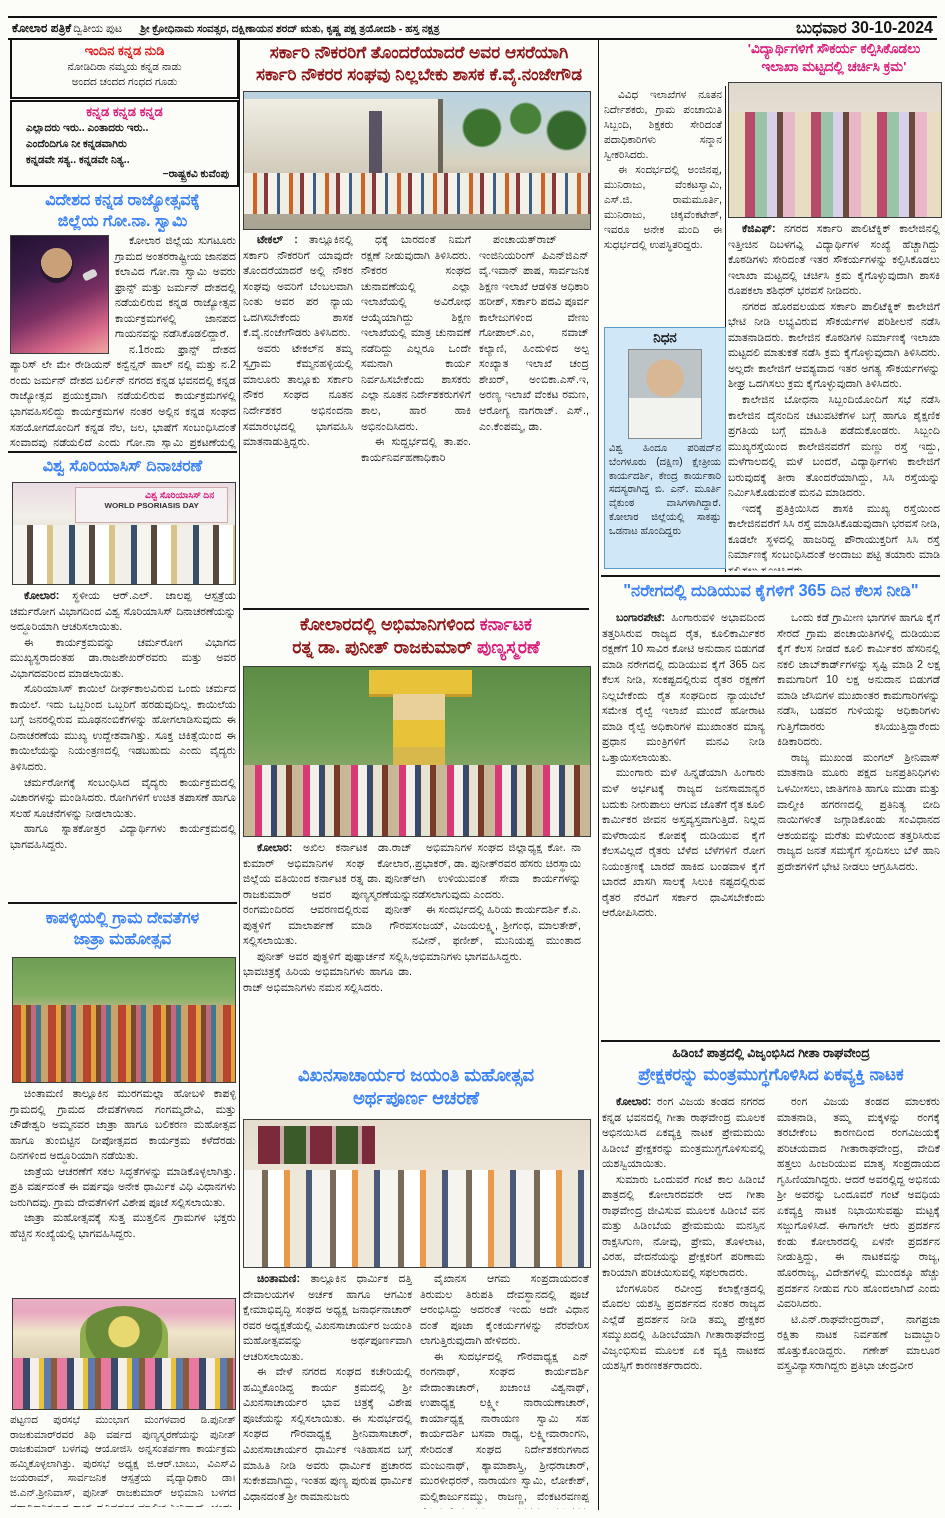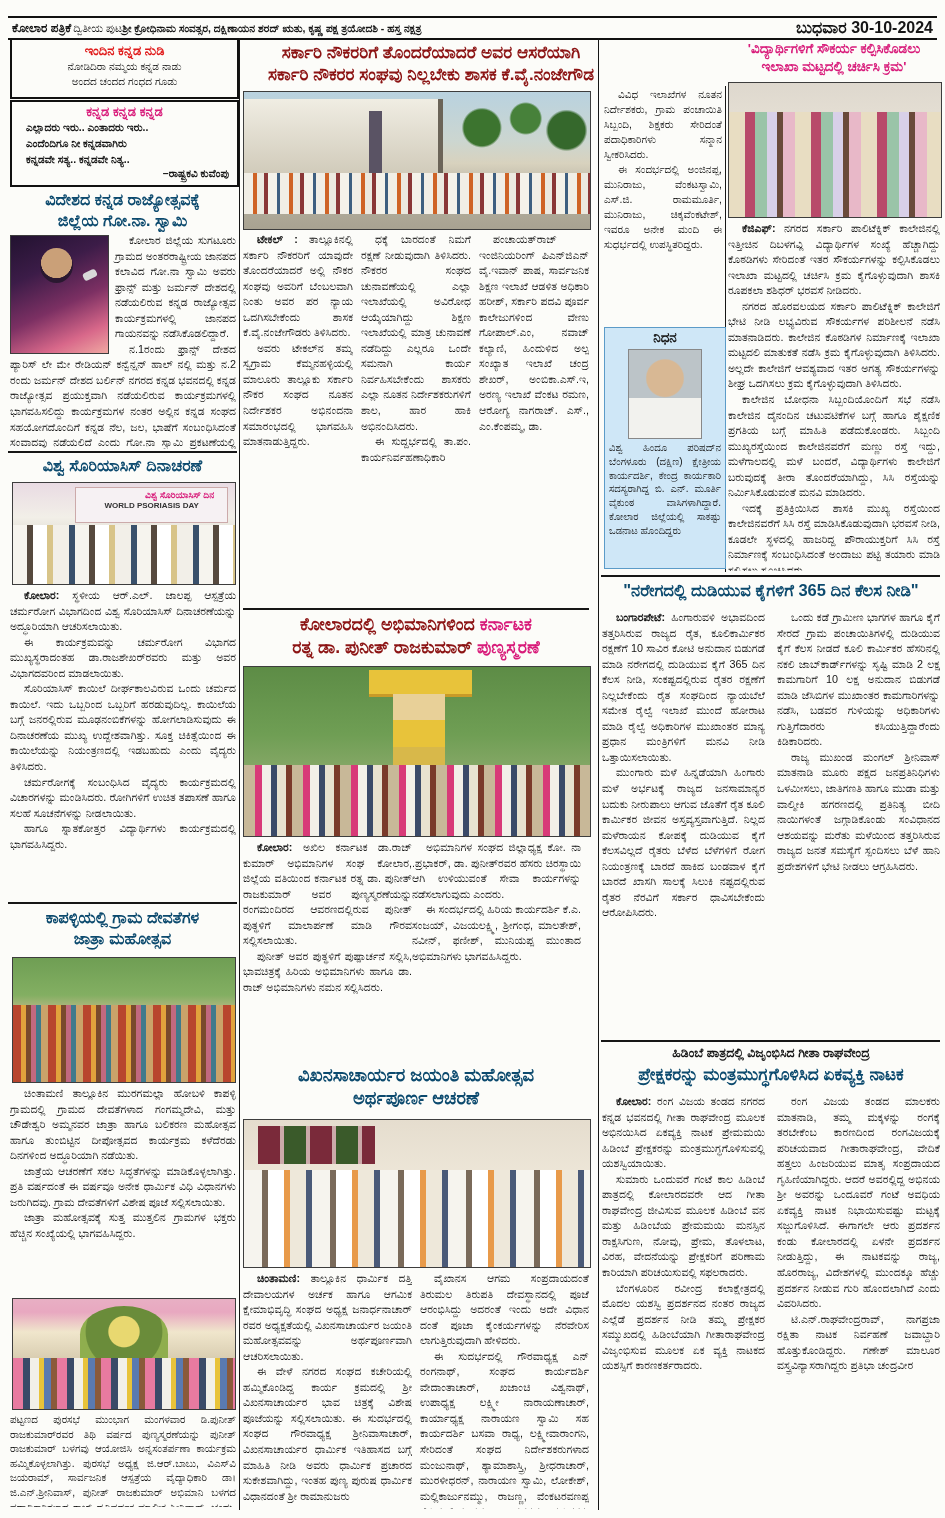--- a/index.html
+++ b/index.html
@@ -7,33 +7,33 @@
         font-family:"Liberation Sans","DejaVu Sans",sans-serif;color:#151515;overflow:hidden;}
   .abs{position:absolute;}
   .rule-h{position:absolute;background:#161616;height:2px;}
   .rule-v{position:absolute;background:#161616;width:1px;}
   
   .header{position:absolute;top:16px;left:8px;width:929px;height:20px;
           border-top:2px solid #111;border-bottom:2px solid #111;
           display:flex;align-items:center;font-size:11px;}
   .masthead{font-weight:bold;font-size:12px;margin-left:4px;white-space:nowrap;}
   .pagelabel{margin-left:2px;white-space:nowrap;}
-  .almanac{font-weight:bold;white-space:nowrap;font-size:10.5px;}
+  .almanac{margin-left:18px;font-weight:bold;white-space:nowrap;font-size:10.5px;}
   .dateline-top{margin-left:auto;margin-right:4px;font-weight:bold;font-size:16px;white-space:nowrap;}
   
   .nudi-box{position:absolute;left:10px;top:38px;width:225px;height:57px;border:2px solid #111;text-align:center;overflow:hidden;}
   .nudi-title{color:#e01818;font-weight:bold;font-size:13px;margin-top:3px;}
   .nudi-line{font-size:10.5px;font-weight:normal;line-height:1.45;}
   .kk-box{position:absolute;left:10px;top:100px;width:225px;height:83px;border:2px solid #111;overflow:hidden;}
   .kk-title{color:#d81b7a;font-weight:bold;font-size:13px;text-align:center;margin-top:2px;}
   .kk-line{font-size:10.5px;font-weight:bold;line-height:1.5;margin-left:14px;}
   .kk-credit{font-size:10.5px;font-weight:bold;text-align:right;margin-right:8px;}
   
   .hl{position:absolute;text-align:center;font-weight:bold;line-height:1.3;}
-  .hl-black{color:#0c4a6e;}
+  .hl-black{color:#3b82f6;}
   .hl-maroon{color:#8c1414;}
   .hl-magenta{color:#d81b7a;}
   
   .bt{font-size:10.8px;line-height:1.44;text-align:justify;overflow:hidden;}
   .bt p.para{margin:0;text-indent:14px;}
   .dl{font-weight:bold;}
   .cols{display:flex;}
   .caption{font-size:10.3px;line-height:1.42;text-align:justify;overflow:hidden;}
   
   .photo{position:absolute;border:1px solid #3d3d3d;overflow:hidden;}
@@ -176,21 +176,21 @@
       </div>
   </div>
 
   <div class="photo photo-fans photo-fans-bg" style="left:12px;top:1298px;width:222px;height:110px;">
     <div class="ph arch"></div>
     <div class="ph crowd"></div>
   </div>
 
   <div class="abs caption" style="left:10px;top:1413px;width:226px;height:94px;">ಪಟ್ಟಣದ ಪುರಸಭೆ ಮುಂಭಾಗ ಮಂಗಳವಾರ ಡಿ.ಪುನೀತ್ ರಾಜಕುಮಾರ್‌ರವರ ತಿಥಿ ವರ್ಷದ ಪುಣ್ಯಸ್ಮರಣೆಯನ್ನು ಪುನೀತ್ ರಾಜಕುಮಾರ್ ಬಳಗವು ಆಯೋಜಿಸಿ ಅನ್ನಸಂತರ್ಪಣಾ ಕಾರ್ಯಕ್ರಮ ಹಮ್ಮಿಕೊಳ್ಳಲಾಗಿತ್ತು. ಪುರಸಭೆ ಅಧ್ಯಕ್ಷ ಜಿ.ಆರ್.ಬಾಬು, ವಿಎಸ್‌ವಿ ಜಯರಾಮ್, ಸಾರ್ವಜನಿಕ ಆಸ್ಪತ್ರೆಯ ವೈದ್ಯಾಧಿಕಾರಿ ಡಾ। ಜಿ.ಎನ್.ಶ್ರೀನಿವಾಸ್, ಪುನೀತ್ ರಾಜಕುಮಾರ್ ಅಭಿಮಾನಿ ಬಳಗದ ಪದಾಧಿಕಾರಿಗಳಾದ ರಾಜ್ ಧ್ವನಿವರ್ಧಕ ಮಾಲೀಕ ಶ್ರೀನಿವಾಸ್, ಚಂದ್ರು, ಎಚ್.ಎನ್. ನಾರಾಯಣಮೂರ್ತಿ, ಲಕ್ಷ್ಮಣಬಾಬು, ಗೌಂಗರ್ ಶ್ರೀನಿವಾಸ್, ಕಾರ್ತಿಕ್, ಮುನಿರಾಜು, ಮುಂಜು ಇದ್ದರು.</div>
 
-  <div class="hl hl-maroon" style="left:258px;top:42px;width:346px;font-size:17px;">
+  <div class="hl hl-maroon" style="left:246px;top:42px;width:346px;font-size:17px;">
     <div>ಸರ್ಕಾರಿ ನೌಕರರಿಗೆ ತೊಂದರೆಯಾದರೆ ಅವರ ಆಸರೆಯಾಗಿ</div>
     <div>ಸರ್ಕಾರಿ ನೌಕರರ ಸಂಘವು ನಿಲ್ಲಬೇಕು ಶಾಸಕ ಕೆ.ವೈ.ನಂಜೇಗೌಡ</div>
   </div>
 
   <div class="photo photo-main photo-main-bg" style="left:243px;top:91px;width:346px;height:137px;">
     <div class="ph building"></div>
     <div class="ph pillar"></div>
     <div class="ph trees"></div>
     <div class="ph crowd"></div>
   </div>

